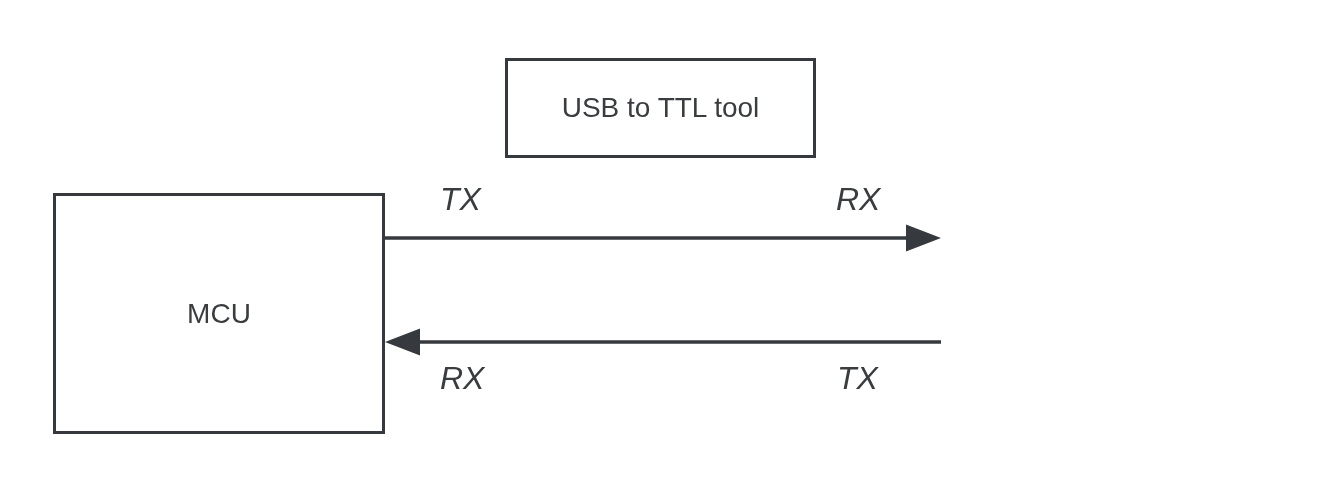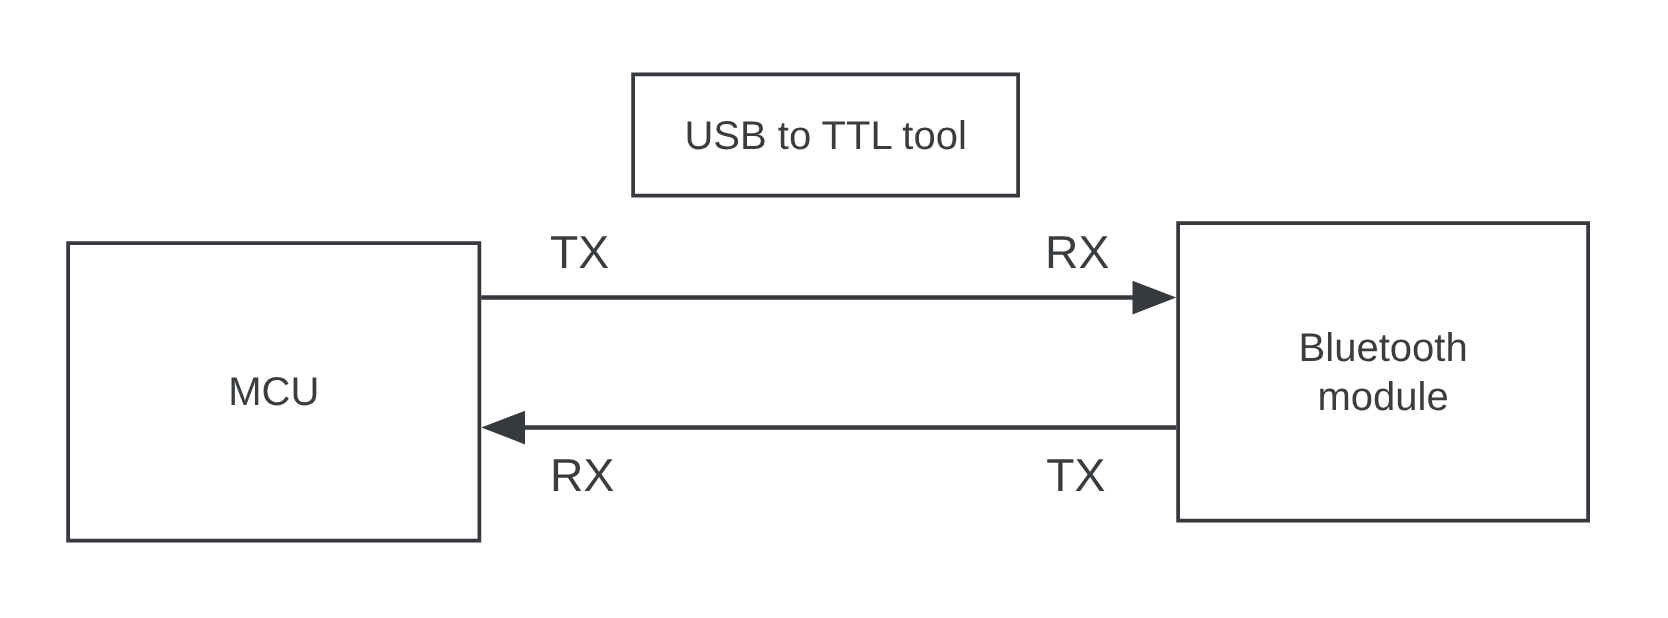--- a/index.html
+++ b/index.html
@@ -20,64 +20,61 @@
     background: var(--bg-color);
   }
   .node {
     position: absolute;
     border: 3px solid var(--line-color);
     background: var(--bg-color);
     display: flex;
     align-items: center;
     justify-content: center;
     color: var(--text-color);
-    font-size: 32px;
+    font-size: 28px;
     line-height: 1.2;
     text-align: center;
   }
   .node-label { white-space: pre-line; }
   .node-usb { left: 505px; top: 58px;  width: 311px; height: 100px; }
   .node-mcu { left: 53px;  top: 177px; width: 332px; height: 241px; margin-top: 16px; }
   .node-bt  { left: 941px; top: 177px; width: 331px; height: 241px; }
   .wires {
     position: absolute;
     left: 0; top: 0;
     width: 1334px; height: 494px;
     pointer-events: none;
   }
   .wires line    { stroke: var(--line-color); stroke-width: 3.5; }
   .wires polygon { fill: var(--line-color); }
   .pin {
     position: absolute;
     color: var(--text-color);
-    font-size: 37px;
+    font-size: 32px;
     line-height: 1;
+    font-style: italic;
   }
   .pin-tx-top { left: 440px; top: 183px; }
   .pin-rx-top { left: 836px; top: 183px; }
   .pin-rx-bot { left: 440px; top: 362px; }
   .pin-tx-bot { left: 837px; top: 362px; }
 </style>
 </head>
 <body>
 
 <div class="diagram">
 
   <div class="node node-usb">
     <span class="node-label">USB to TTL tool</span>
   </div>
 
   <div class="node node-mcu">
     <span class="node-label">MCU</span>
   </div>
 
-  <div class="node node-bt">
-    <span class="node-label">Bluetooth
-module</span>
-  </div>
 
   <svg class="wires" viewBox="0 0 1334 494" xmlns="http://www.w3.org/2000/svg" aria-hidden="true">
     <line x1="385" y1="238" x2="910" y2="238"></line>
     <polygon points="941,238 906,224.5 906,251.5"></polygon>
     <line x1="941" y1="342" x2="416" y2="342"></line>
     <polygon points="385,342 420,328.5 420,355.5"></polygon>
   </svg>
 
   <span class="pin pin-tx-top">TX</span>
 

